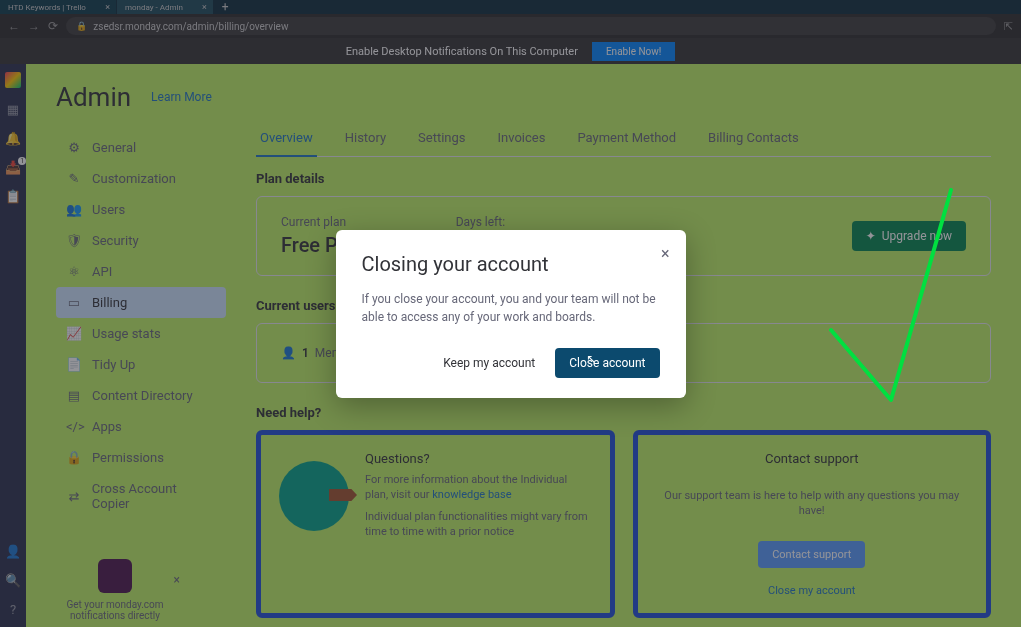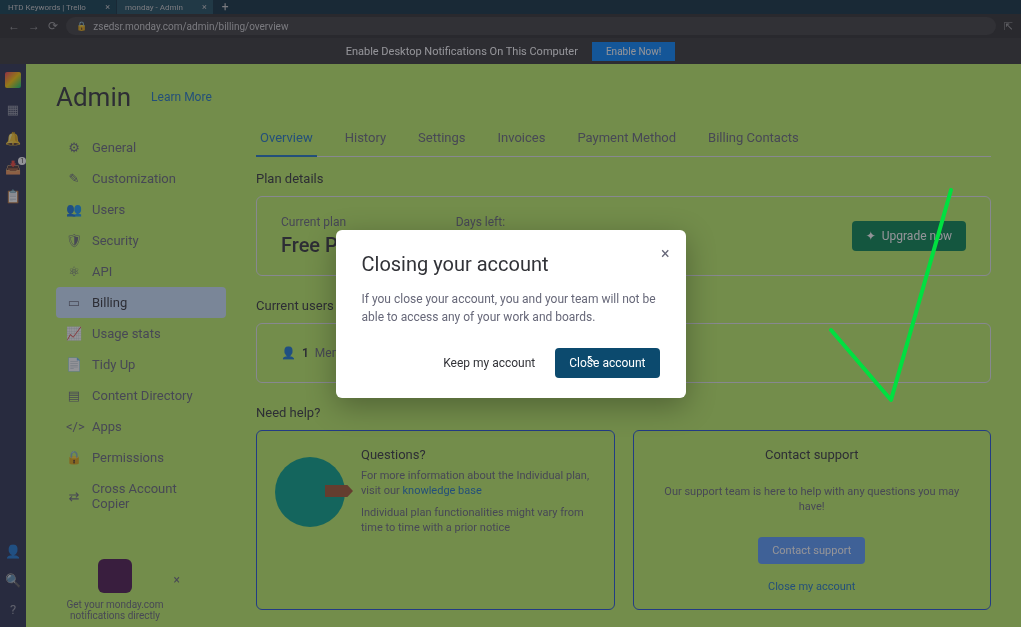--- a/index.html
+++ b/index.html
@@ -36,34 +36,34 @@
 .sidebar { width: 170px; padding-top: 10px; }
 .side-item { display: flex; align-items: center; gap: 10px; padding: 8px 10px; color: #676879; font-size: 13px; cursor: pointer; border-radius: 4px; }
 .side-item.active { background: #cce5ff; color: #323338; }
 .side-icon { width: 16px; text-align: center; font-size: 13px; color: #676879; }
 
 .panel { flex: 1; }
 .tabs { display: flex; gap: 24px; border-bottom: 1px solid #e6e9ef; margin-bottom: 14px; }
 .tab-item { padding: 8px 4px 10px; color: #676879; font-size: 13px; cursor: pointer; }
 .tab-item.active { color: #1f76c2; border-bottom: 2px solid #1f76c2; margin-bottom: -1px; }
 
-.section-title { font-size: 13px; color: #323338; margin-bottom: 10px; }
+.section-title { font-size: 13px; color: #323338; margin-bottom: 10px; font-weight: bold; }
 .card { border: 1px solid #e6e9ef; border-radius: 6px; padding: 18px 24px; margin-bottom: 22px; }
 .plan-row { display: flex; align-items: center; gap: 60px; }
 .plan-block { }
 .plan-label { font-size: 12px; color: #676879; margin-bottom: 4px; }
 .plan-value { font-size: 20px; color: #323338; font-weight: 500; }
 .upgrade-btn { margin-left: auto; background: #00854d; color: #fff; border: none; border-radius: 4px; padding: 8px 14px; font-size: 12px; cursor: pointer; display: flex; align-items: center; gap: 6px; }
 
 .users-card { padding: 22px 24px; display: flex; gap: 70px; }
 .user-stat { display: flex; align-items: center; gap: 6px; font-size: 12px; color: #676879; }
 .user-count { font-weight: 600; color: #323338; }
 
 .help-row { display: flex; gap: 18px; }
-.help-card { flex: 1; border: 1px solid #1d4ed8; border-radius: 6px; padding: 16px 18px; display: flex; gap: 16px; justify-content: center; }
+.help-card { flex: 1; border: 5px solid #1d4ed8; border-radius: 6px; padding: 16px 18px; display: flex; gap: 16px; justify-content: center; }
 .help-card.stack { flex-direction: column; align-items: center; text-align: center; }
 .help-circle { width: 70px; height: 70px; background: #00a389; border-radius: 50%; flex-shrink: 0; position: relative; margin-top: 10px; }
 .pencil { position: absolute; right: -8px; top: 28px; width: 28px; height: 12px; background: #a0522d; clip-path: polygon(0 0, 80% 0, 100% 50%, 80% 100%, 0 100%); }
 .help-title { font-size: 13px; color: #323338; margin-bottom: 6px; }
 .help-text { font-size: 11px; color: #676879; line-height: 1.4; margin-bottom: 6px; }
 .help-link { color: #1f76c2; }
 .support-btn { background: #579bfc; color: #fff; border: none; border-radius: 4px; padding: 7px 14px; font-size: 11px; cursor: pointer; }
 .close-link { color: #1f76c2; font-size: 11px; cursor: pointer; }
 
 .slack-widget { position: absolute; bottom: 6px; left: 50px; width: 130px; text-align: center; }

